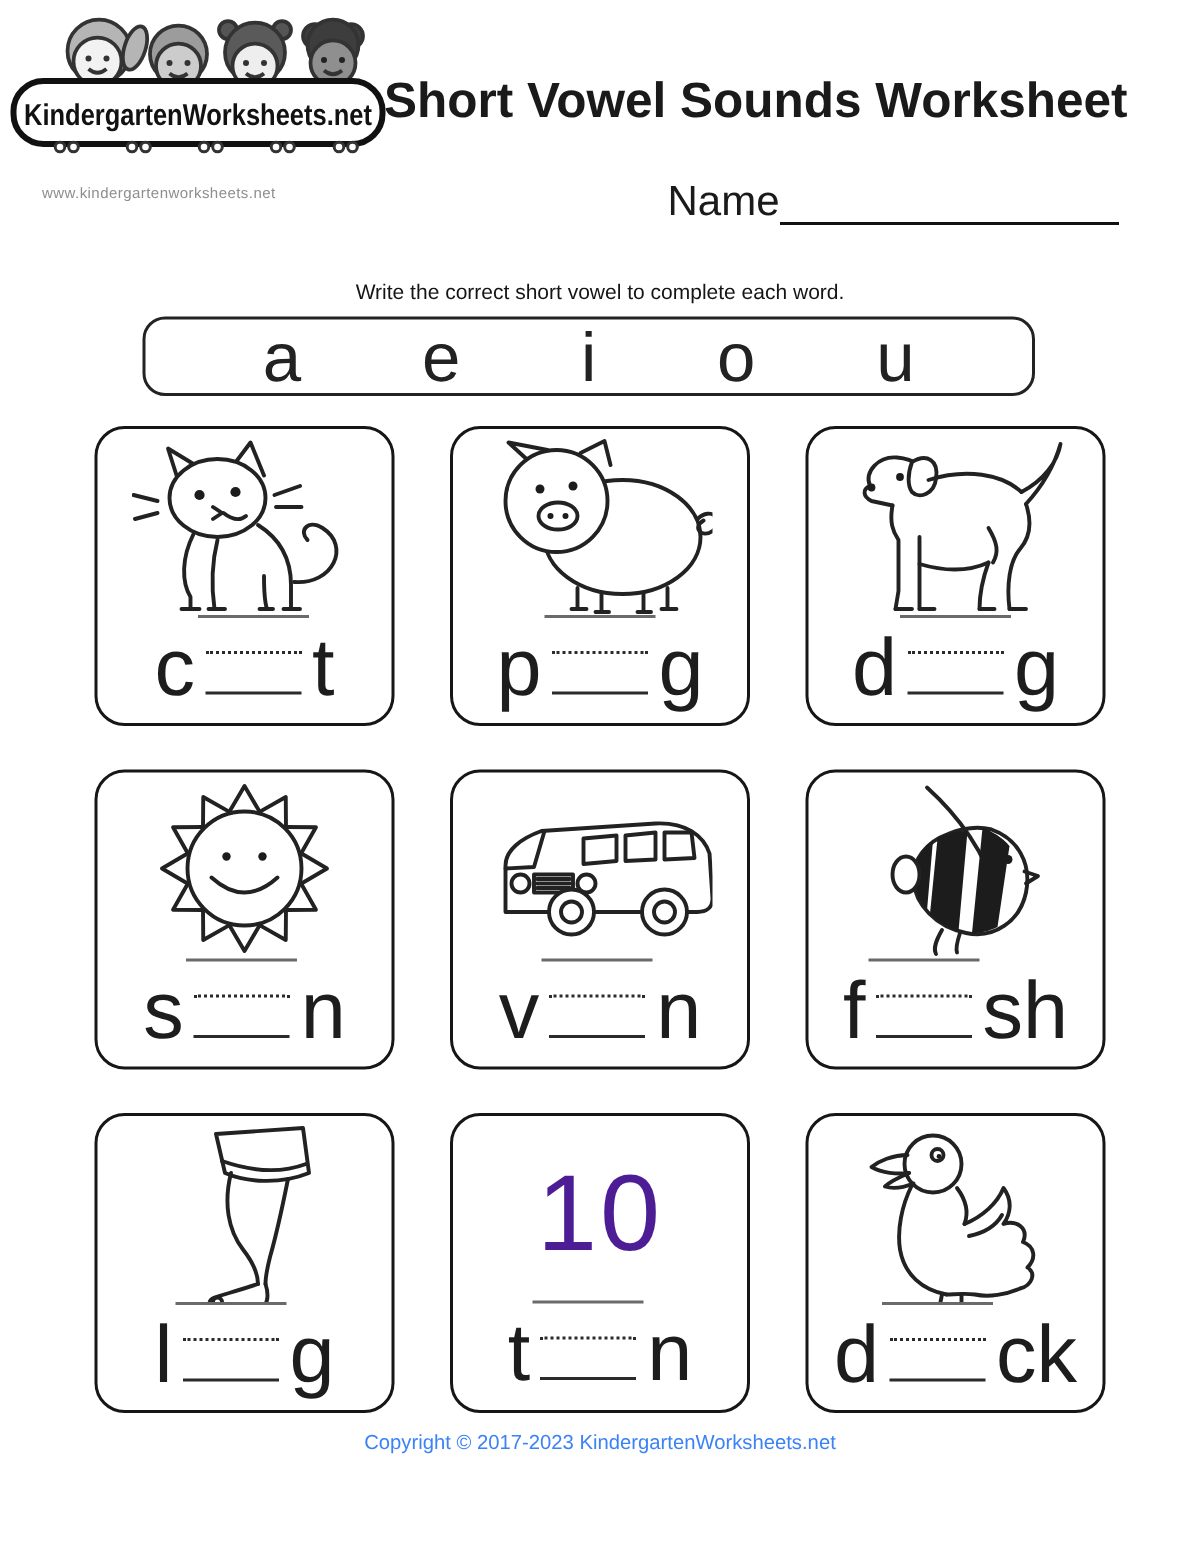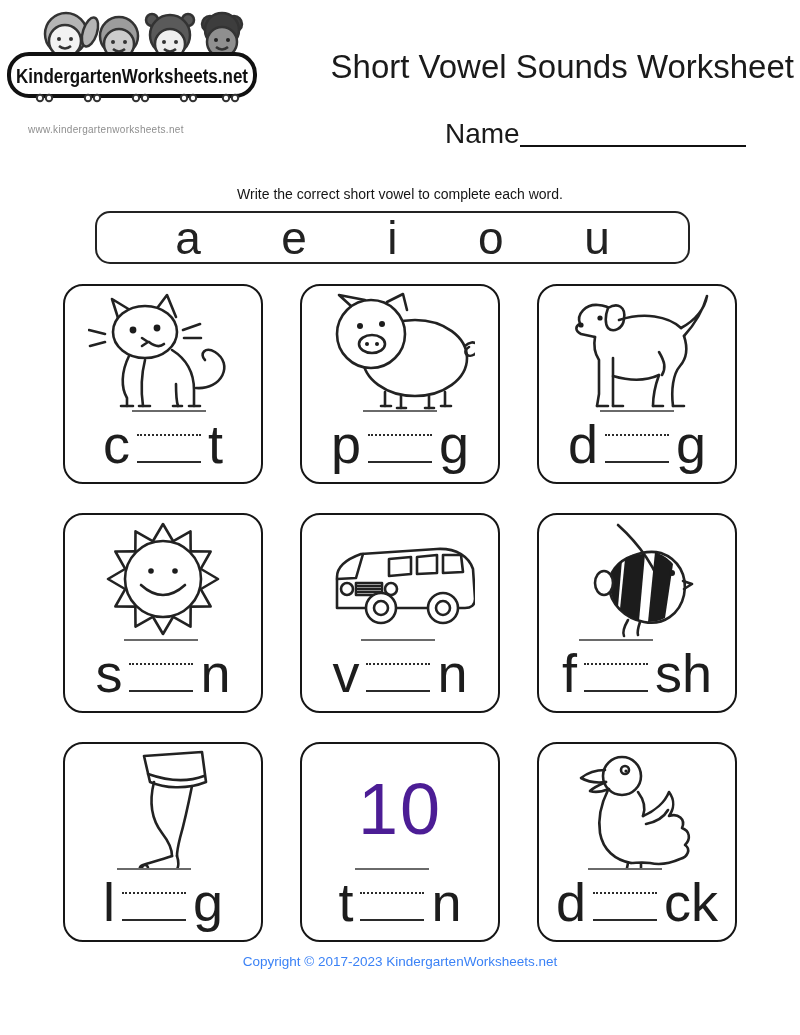--- a/index.html
+++ b/index.html
@@ -5,23 +5,23 @@
   html,body{margin:0;padding:0}
   body{
     width:800px;height:1035px;background:#fff;overflow:hidden;position:relative;
     font-family:"Liberation Sans", sans-serif;color:#1a1a1a;
   }
   *{box-sizing:border-box}
   
   .header{position:relative;height:168px}
   .logo{position:absolute;left:6px;top:8px;width:252px;height:96px}
   .website{position:absolute;left:28px;top:124px;font-size:10px;color:#8e8e8e;letter-spacing:.3px}
-  .title{position:absolute;left:256px;top:26px;width:538px;text-align:right;
-         font-size:33px;font-weight:400;white-space:nowrap}
-  .name-row{position:absolute;left:445px;top:118px;display:flex;align-items:center;font-size:28px}
+  .title{position:absolute;left:256px;top:26px;width:538px;text-align:left;
+         font-size:33px;font-weight:700;white-space:nowrap}
+  .name-row{position:absolute;left:445px;top:118px;display:flex;align-items:flex-end;font-size:28px}
   .name-line{display:inline-block;width:226px;border-bottom:2.5px solid #111;height:26px}
   
   .instruction{text-align:center;font-size:14px;margin:18px 0 0;color:#151515}
   .vowel-box{width:595px;height:53px;border:2.5px solid #232323;border-radius:15px;
              margin:9px 0 0 95px;display:flex;align-items:center;justify-content:space-around;
              padding:0 38px}
   .vowel{font-size:46px;line-height:1;font-weight:400;color:#222}
   
   .grid{width:674px;margin:20px auto 0;display:grid;grid-template-columns:repeat(3,200px);
         grid-auto-rows:200px;column-gap:37px;row-gap:29px}

